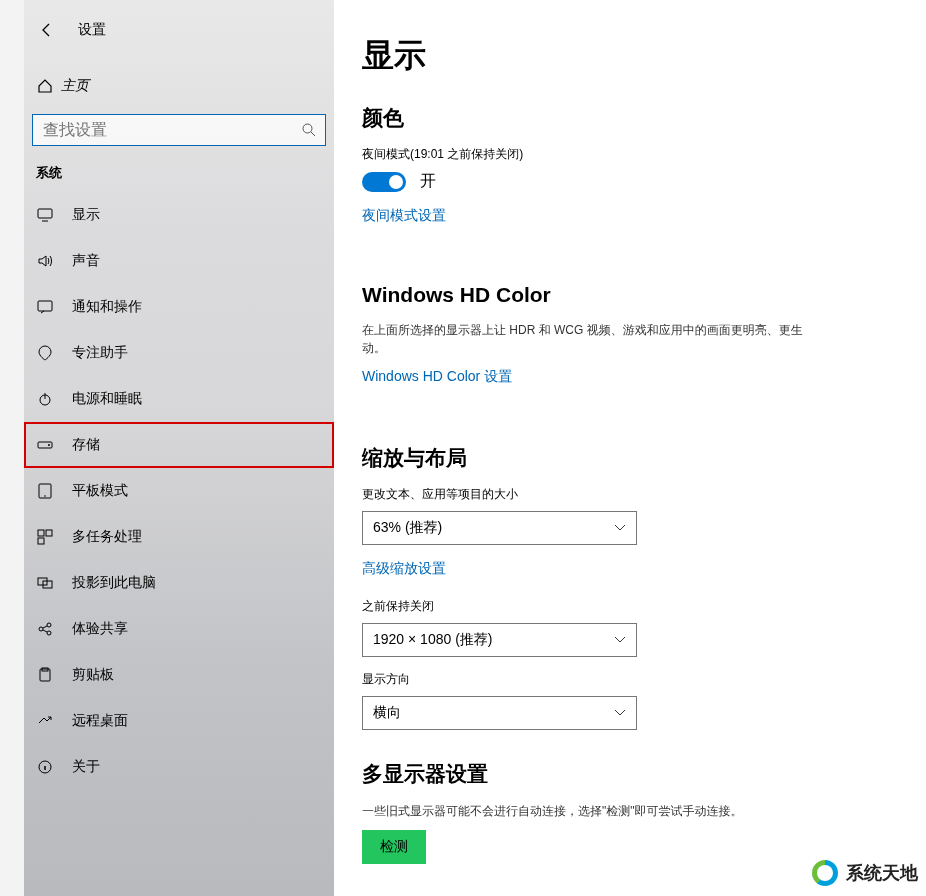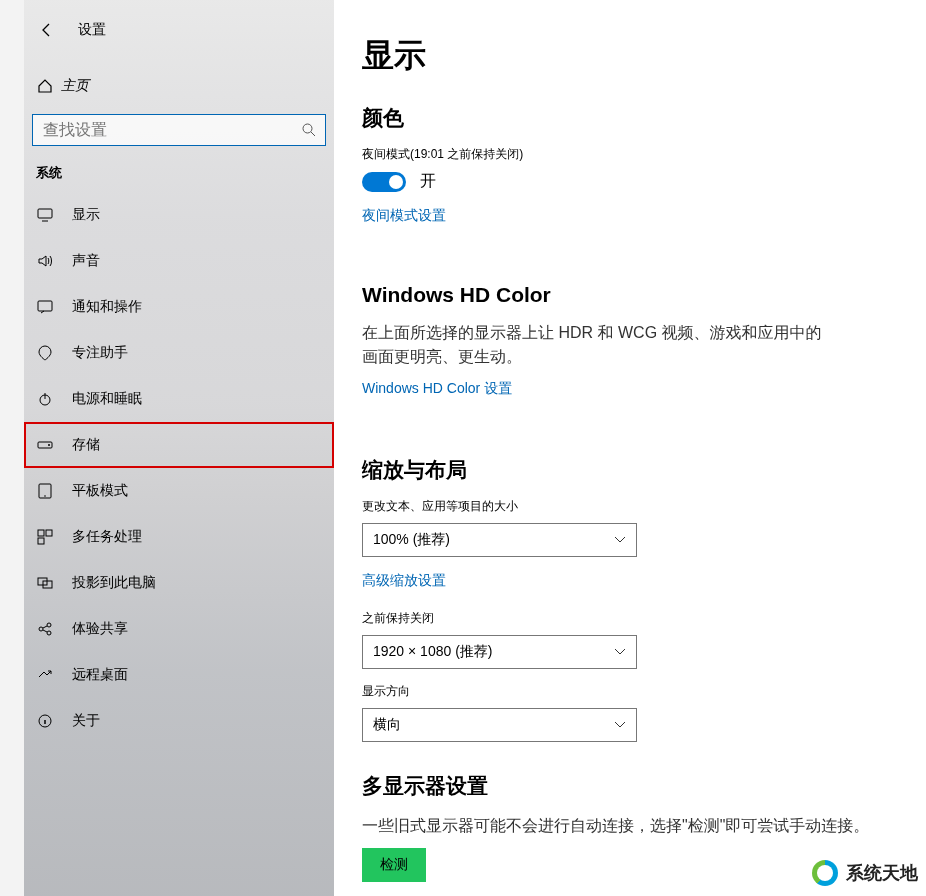--- a/index.html
+++ b/index.html
@@ -52,21 +52,21 @@
   .toggle-row { display:flex; align-items:center; gap:14px; margin-bottom:14px;}
   .toggle {
     width:44px; height:20px; border-radius:10px; background:#0078d4;
     position:relative;
   }
   .toggle::after{
     content:""; position:absolute; right:3px; top:3px; width:14px; height:14px;
     background:#fff; border-radius:50%;
   }
   .link { color:#0066b4; font-size:14px; display:inline-block; margin-bottom:28px; cursor:default;}
-  .para { font-size:16px; color:#333; max-width:460px; line-height:1.5; margin-bottom:10px;}
+  .para { font-size:12px; color:#333; max-width:460px; line-height:1.5; margin-bottom:10px;}
 
   .select {
     width:275px; height:34px; border:1px solid #777;
     display:flex; align-items:center; justify-content:space-between;
     padding:0 10px; font-size:14px; margin-bottom:14px;
   }
   .chev { width:12px; height:12px; }
   .section-block { margin-bottom:30px; }
 
   .btn {
@@ -209,20 +209,29 @@
             <circle cx="12" cy="4" r="2" fill="none" stroke="#000"></circle>
             <circle cx="12" cy="12" r="2" fill="none" stroke="#000"></circle>
             <path d="M6 7l4-2M6 9l4 2" stroke="#000"></path>
           </svg>
         </span>
         <span>体验共享</span>
       </li>
       <li class="sb-item">
         <span class="icon">
           <svg viewBox="0 0 16 16" width="16" height="16">
+            <rect x="3" y="2" width="10" height="12" rx="1" fill="none" stroke="#000"></rect>
+            <rect x="5" y="1" width="6" height="3" fill="none" stroke="#000"></rect>
+          </svg>
+        </span>
+        <span>剪贴板</span>
+      </li>
+      <li class="sb-item">
+        <span class="icon">
+          <svg viewBox="0 0 16 16" width="16" height="16">
             <path d="M2 10l5-5 3 3 4-4" fill="none" stroke="#000"></path>
             <path d="M11 4h3v3" fill="none" stroke="#000"></path>
           </svg>
         </span>
         <span>远程桌面</span>
       </li>
       <li class="sb-item">
         <span class="icon">
           <svg viewBox="0 0 16 16" width="16" height="16">
             <circle cx="8" cy="8" r="6" fill="none" stroke="#000"></circle>
@@ -251,21 +260,21 @@
     <div class="sec-title">Windows HD Color</div>
     <div class="para">在上面所选择的显示器上让 HDR 和 WCG 视频、游戏和应用中的画面更明亮、更生动。</div>
     <span class="link">Windows HD Color 设置</span>
   </div>
 
   <div class="section-block">
     <div class="sec-title">缩放与布局</div>
 
     <span class="label-sm">更改文本、应用等项目的大小</span>
     <div class="select">
-      <span>100% (推荐)</span>
+      <span>63% (推荐)</span>
       <span class="icon chev">
         <svg viewBox="0 0 12 12" width="12" height="12">
             <path d="M1 3l5 5 5-5" fill="none" stroke="#333"></path>
           </svg>
       </span>
     </div>
     <span class="link" style="margin-bottom:20px">高级缩放设置</span>
 
     <span class="label-sm">之前保持关闭</span>
     <div class="select">

